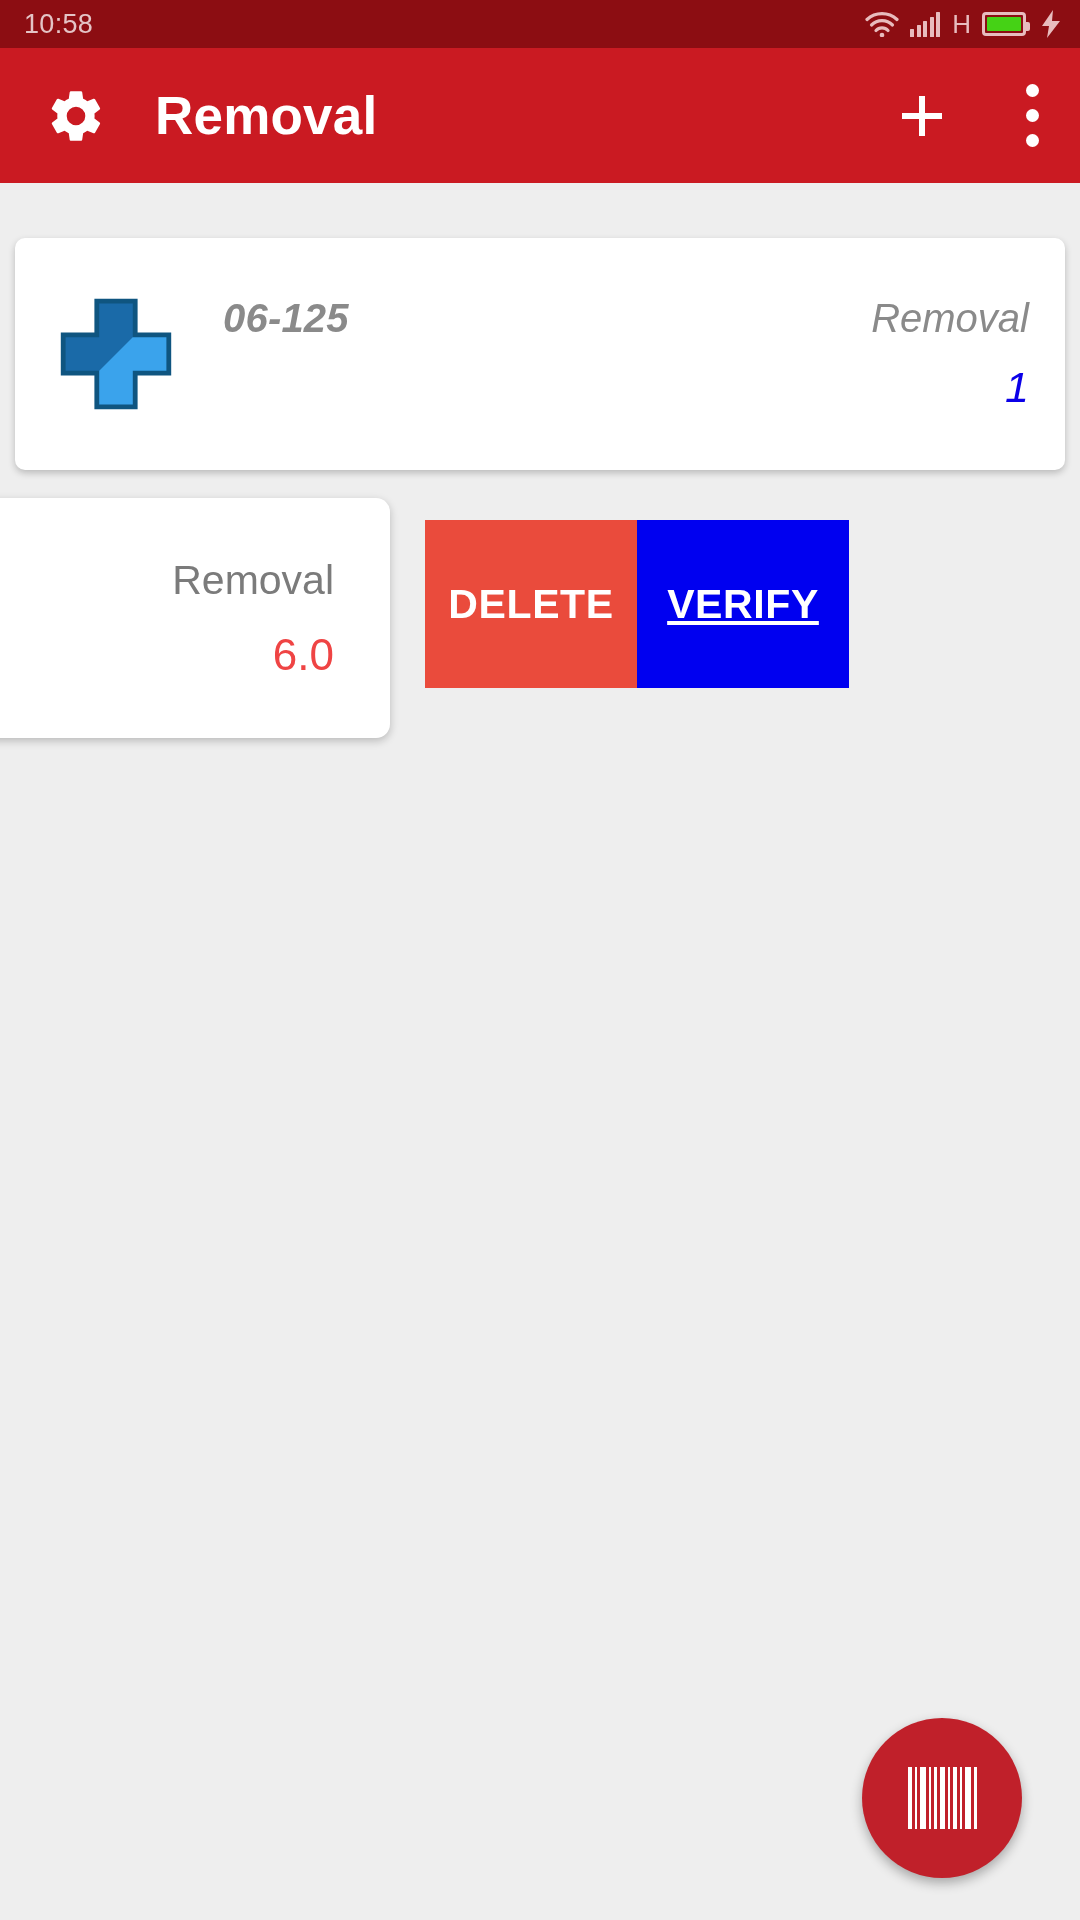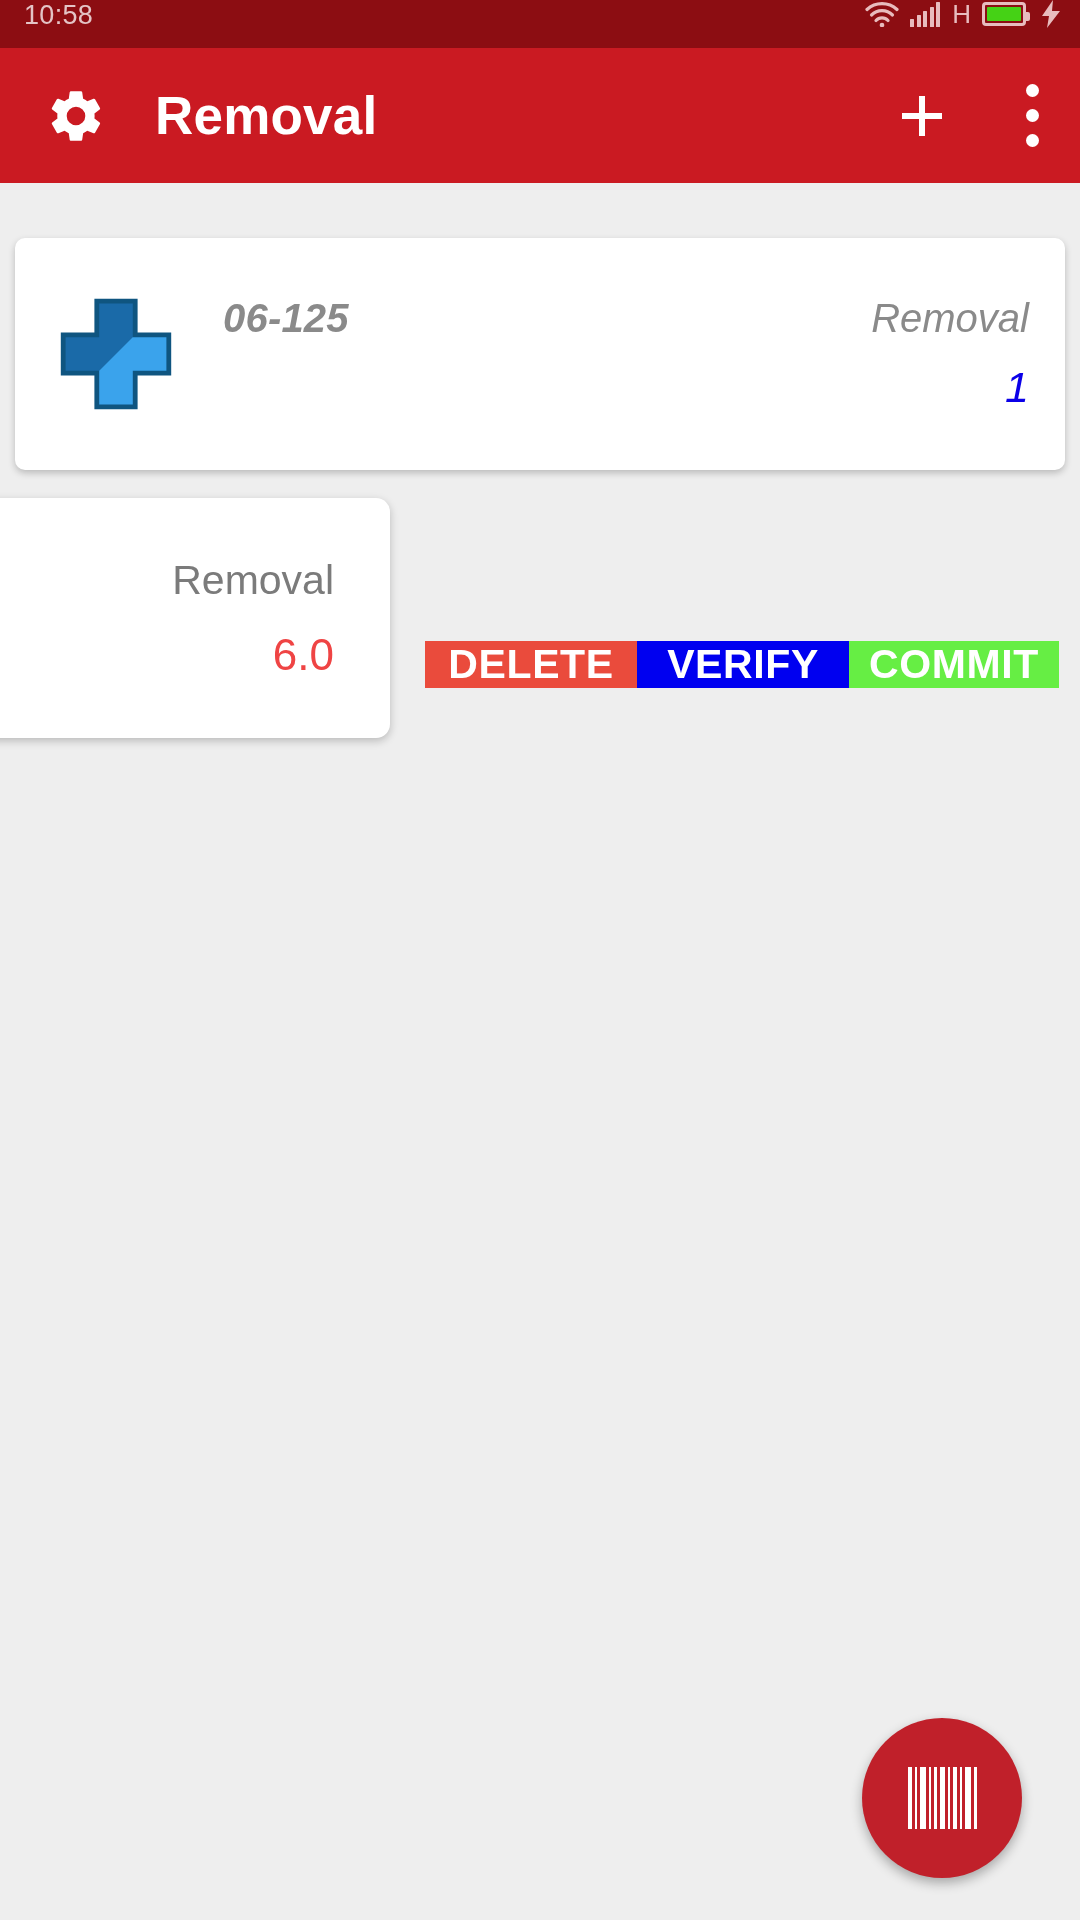--- a/index.html
+++ b/index.html
@@ -8,21 +8,21 @@
     background:#eeeeee;
     font-family:"Liberation Sans", sans-serif;
     overflow:hidden;
   }
 
   
   .status-bar {
     position:absolute; top:0; left:0;
     width:1080px; height:48px;
     background:#8c0d12;
-    display:flex; align-items:flex-start;
+    display:flex; align-items:center;
     padding:0 18px 0 24px;
   }
   .status-time {
     color:#e4c4c6; font-size:27px; letter-spacing:0.3px;
     font-family:"Liberation Sans", sans-serif;
   }
   .status-icons {
     margin-left:auto; display:flex; align-items:center; gap:11px;
   }
   .wifi-ico { width:34px; height:26px; display:block; }
@@ -93,31 +93,31 @@
     display:flex; flex-direction:column;
     align-items:flex-end; justify-content:center;
     padding:0 56px 0 0; gap:26px;
   }
   .qty-label { color:#7b7b7b; font-size:41px; }
   .qty-value { color:#ef4444; font-size:44px; }
 
   
   .actions {
     position:absolute; top:520px; left:425px;
-    display:flex; height:168px;align-items:flex-end;
+    display:flex; height:168px;
   }
   .action-btn {
     border:none; cursor:pointer;
     color:#ffffff; font-size:41px; font-weight:bold;
     letter-spacing:0.6px;
     font-family:"Liberation Sans", sans-serif;
     display:flex; align-items:center; justify-content:center;
   }
   .btn-delete { width:212px; }
-  .btn-verify { width:212px; }
+  .btn-verify { width:212px;text-decoration:underline; }
   .btn-commit { width:210px; }
 
   
   .fab {
     position:absolute; left:862px; top:1718px;
     width:160px; height:160px; border-radius:50%;
     background:#c0202a; border:none; cursor:pointer;
     box-shadow:0 5px 12px rgba(0,0,0,0.3);
     display:flex; align-items:center; justify-content:center;
   }
@@ -198,21 +198,20 @@
 </div>
 
 <div class="card-qty">
   <span class="qty-label">Removal</span>
   <span class="qty-value">6.0</span>
 </div>
 
 <div class="actions">
   <button class="action-btn btn-delete" style="background:#ea4b3c">DELETE</button>
   <button class="action-btn btn-verify" style="background:#0000f0">VERIFY</button>
-  <button class="action-btn btn-commit" style="background:#66ee44">COMMIT</button>
 </div>
 
 <button class="fab">
   <span class="barcode-icon">
     <i style="width:4px"></i>
     <i style="width:2px"></i>
     <i style="width:6px"></i>
     <i style="width:2px"></i>
     <i style="width:3px"></i>
     <i style="width:5px"></i>

